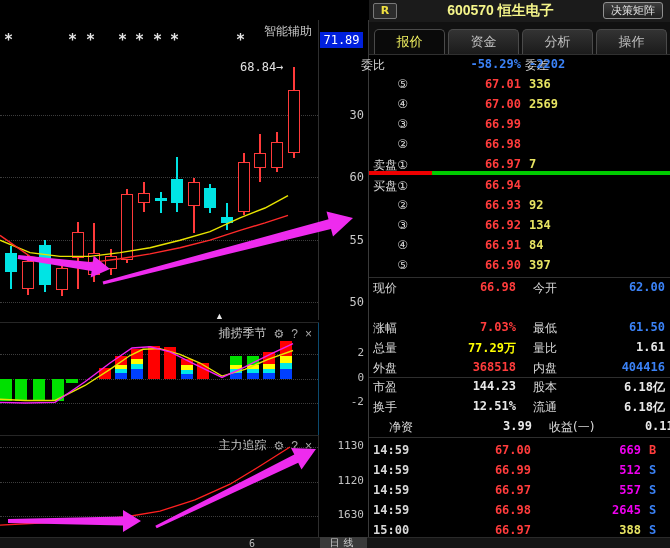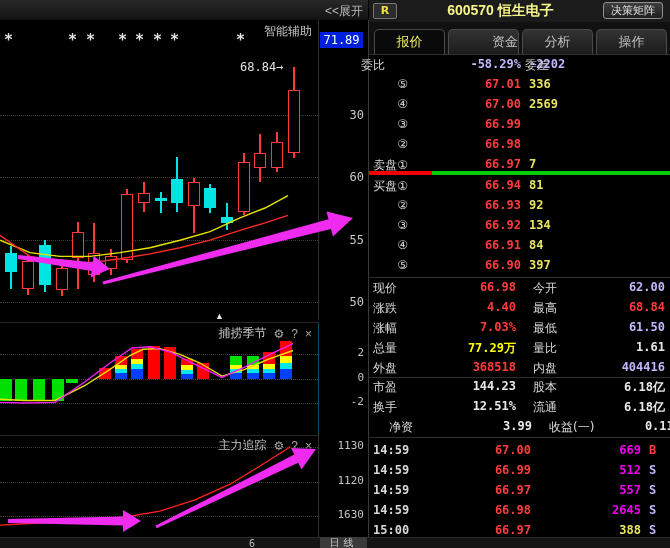--- a/index.html
+++ b/index.html
@@ -53,34 +53,31 @@
   .srow .l2{position:absolute;left:162px;color:#d8d8d8;font:12px "DejaVu Sans",sans-serif;font-weight:normal;}
   .srow .v2{position:absolute;left:194px;width:100px;text-align:right;}
   .trow{position:absolute;left:371px;width:295px;height:16px;line-height:16px;font:bold 12px "DejaVu Sans Mono",monospace;}
   .trow .tm{position:absolute;left:2px;color:#d8d8d8;}
   .trow .pr{position:absolute;left:60px;width:100px;text-align:right;}
   .trow .vl{position:absolute;left:170px;width:100px;text-align:right;}
   .trow .sd{position:absolute;left:278px;width:16px;}
   .rp-div{position:absolute;left:369px;width:301px;height:0;border-top:1px solid #2e2e2e;}
   #ratio-bar{left:369px;top:171px;width:301px;height:4px;background:#00cc00;}
   #ratio-red{position:absolute;left:0;top:0;height:4px;background:#ee0000;}
-  .c-red{color:#ff3c3c}.c-green{color:#c4b5fd}.c-yellow{color:#e8e462}.c-white{color:#e8e8e8}
+  .c-red{color:#ff3c3c}.c-green{color:#3b82f6}.c-yellow{color:#e8e462}.c-white{color:#e8e8e8}
   .c-magenta{color:#f000f0}.c-byellow{color:#ffff00}
   #anno-high{color:#e0e0e0;font:12px "DejaVu Sans Mono",monospace;}
   #tri-marker{color:#e8e8e8;font-size:9px;}
   svg#overlay{position:absolute;left:0;top:0;pointer-events:none;z-index:60;}
 </style>
 </head>
 <body>
 
 <div id="stage">
 
-  <div class="abs" id="top-left-bar">
-    <div class="abs" id="collapse-btn">&lt;&lt;展开</div>
-  </div>
 
   <div class="abs" id="main-chart">
     <div class="panel-title-row" style="top:3px;">
       <span>智能辅助</span>
     </div>
     <div class="abs" id="anno-high" style="left:240px;top:40px;">68.84→</div>
     <div class="abs" id="tri-marker" style="left:215px;top:291px;">▲</div>
   <div class="hgrid" style="top: 95px;"></div>
       <div class="hgrid" style="top: 157px;"></div>
       <div class="hgrid" style="top: 220px;"></div>
@@ -200,21 +197,21 @@
   <div class="abs" id="period-tab">日线</div>
 
   <div class="abs" id="rp-top">
     <div class="abs" id="r-badge">R</div>
     <div class="abs" id="stock-title">600570 恒生电子</div>
     <div class="abs" id="decision-btn">决策矩阵</div>
   </div>
 
   <div class="abs" id="rp-tabs">
       <div class="tab active" style="position: relative;">报价</div>
-      <div class="tab" style="position: relative; text-align: right;">资金</div>
+      <div class="tab" style="position: relative;">资金</div>
       <div class="tab" style="position: relative;">分析</div>
       <div class="tab" style="position: relative;">操作</div>
     </div>
 
   <div class="qrow" style="top:57px;">
     <span class="labL">委比</span>
     <span class="price c-green">-58.29%</span>
     <span class="labL" style="left:166px;">委差</span>
     <span class="vol c-green">-2202</span>
   </div>
@@ -267,21 +264,20 @@
       <span class="price c-red">66.98</span>
     </div>
     <div class="qrow" style="top: 157px;">
       <span class="lab">卖盘①</span>
       <span class="price c-red">66.97</span>
       <span class="vol c-yellow">7</span>
     </div>
     <div class="qrow" style="top: 178px;">
       <span class="lab">买盘①</span>
       <span class="price c-red">66.94</span>
-      <span class="vol c-yellow">81</span>
     </div>
     <div class="qrow" style="top: 198px;">
       <span class="lab">②</span>
       <span class="price c-red">66.93</span>
       <span class="vol c-yellow">92</span>
     </div>
     <div class="qrow" style="top: 218px;">
       <span class="lab">③</span>
       <span class="price c-red">66.92</span>
       <span class="vol c-yellow">134</span>
@@ -295,26 +291,20 @@
       <span class="lab">⑤</span>
       <span class="price c-red">66.90</span>
       <span class="vol c-yellow">397</span>
     </div>
     <div class="srow" style="top: 280px;">
       <span class="l1">现价</span>
       <span class="v1 c-red">66.98</span>
       <span class="l2">今开</span>
       <span class="v2 c-green">62.00</span>
     </div>
-    <div class="srow" style="top: 300px;">
-      <span class="l1">涨跌</span>
-      <span class="v1 c-red">4.40</span>
-      <span class="l2">最高</span>
-      <span class="v2 c-red">68.84</span>
-    </div>
     <div class="srow" style="top: 320px;">
       <span class="l1">涨幅</span>
       <span class="v1 c-red">7.03%</span>
       <span class="l2">最低</span>
       <span class="v2 c-green">61.50</span>
     </div>
     <div class="srow" style="top: 340px;">
       <span class="l1">总量</span>
       <span class="v1 c-byellow">77.29万</span>
       <span class="l2">量比</span>

